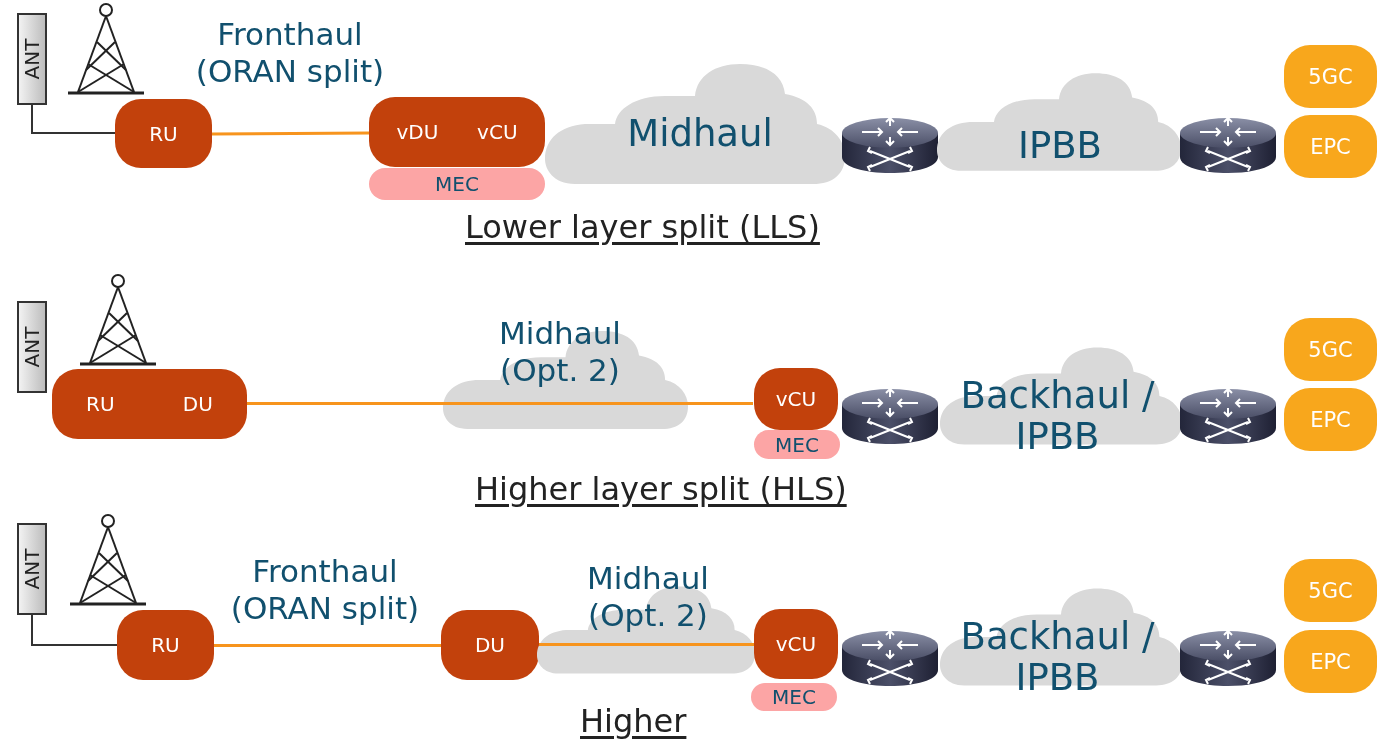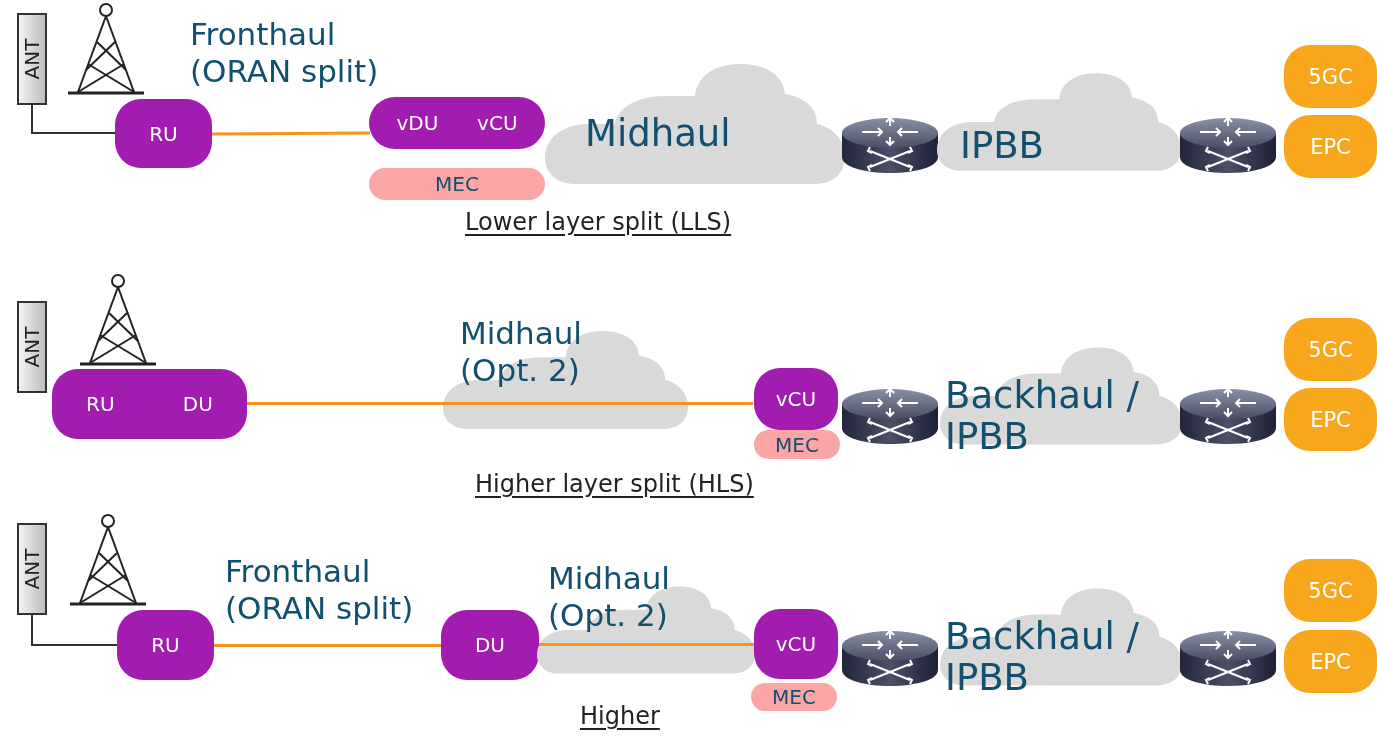--- a/index.html
+++ b/index.html
@@ -1,24 +1,24 @@
 <!DOCTYPE html>
 <html><head>
 <meta charset="utf-8">
 <style>
   html,body{margin:0;padding:0;background:#ffffff;}
   body{width:1377px;height:755px;position:relative;overflow:hidden;font-family:"DejaVu Sans","Liberation Sans",sans-serif;}
   .box{position:absolute;display:flex;align-items:center;justify-content:center;color:#ffffff;font-size:20px;border-radius:26px;}
-  .blue{background:#a21caf;}
+  .blue{background:#c2410c;}
   .green{background:#fca5a5;color:#11506e;font-size:20px;}
   .orange{background:#f8a71c;font-size:21px;}
   .ant{position:absolute;width:30px;height:92px;border:2px solid #333;background:linear-gradient(90deg,#f2f2f2,#bdbdbd);box-sizing:border-box;display:flex;align-items:center;justify-content:center;}
   .ant span{transform:rotate(-90deg);font-size:20px;color:#222;white-space:nowrap;}
-  .label{position:absolute;color:#11506e;text-align:left;line-height:1.18;}
-  .caption{position:absolute;color:#222;font-size:24px;text-decoration:underline;text-underline-offset:4px;white-space:nowrap;}
+  .label{position:absolute;color:#11506e;text-align:center;line-height:1.18;}
+  .caption{position:absolute;color:#222;font-size:32px;text-decoration:underline;text-underline-offset:4px;white-space:nowrap;}
   .line-orange{position:absolute;height:3px;background:#f7941d;}
   .line-black{position:absolute;background:#333;}
   svg{position:absolute;overflow:visible;}
 </style>
 </head>
 <body>
 
 <svg width="0" height="0" style="position:absolute">
   <defs>
     <symbol id="cloud" viewBox="0 0 300 120">
@@ -76,21 +76,21 @@
   <div class="line-black" style="left:31px;top:132px;width:85px;height:2px;"></div>
   <svg style="left:66px;top:2px;" width="80" height="95">
       <use href="#tower"></use>
     </svg>
   <div class="box blue" style="left:115px;top:99px;width:97px;height:69px;">RU</div>
   <div class="label" style="left:190px;top:16px;width:200px;font-size:31px;">
     <div>Fronthaul</div>
     <div>(ORAN split)</div>
   </div>
   <div class="line-orange" style="left:212px;top:132px;width:158px;transform:rotate(-0.3deg);"></div>
-  <div class="box blue" style="left:369px;top:97px;width:176px;height:52px;justify-content:space-around;padding:0 8px;box-sizing:border-box;">
+  <div class="box blue" style="left:369px;top:97px;width:176px;height:70px;justify-content:space-around;padding:0 8px;box-sizing:border-box;">
     <span>vDU</span>
     <span>vCU</span>
   </div>
   <div class="box green" style="left:369px;top:168px;width:176px;height:32px;">MEC</div>
   <svg style="left:544px;top:64px;" width="302" height="120">
       <use href="#cloud"></use>
     </svg>
   <div class="label" style="left:585px;top:112px;width:230px;font-size:37px;">Midhaul</div>
   <svg style="left:840px;top:115px;" width="100" height="60">
       <use href="#router"></use>

